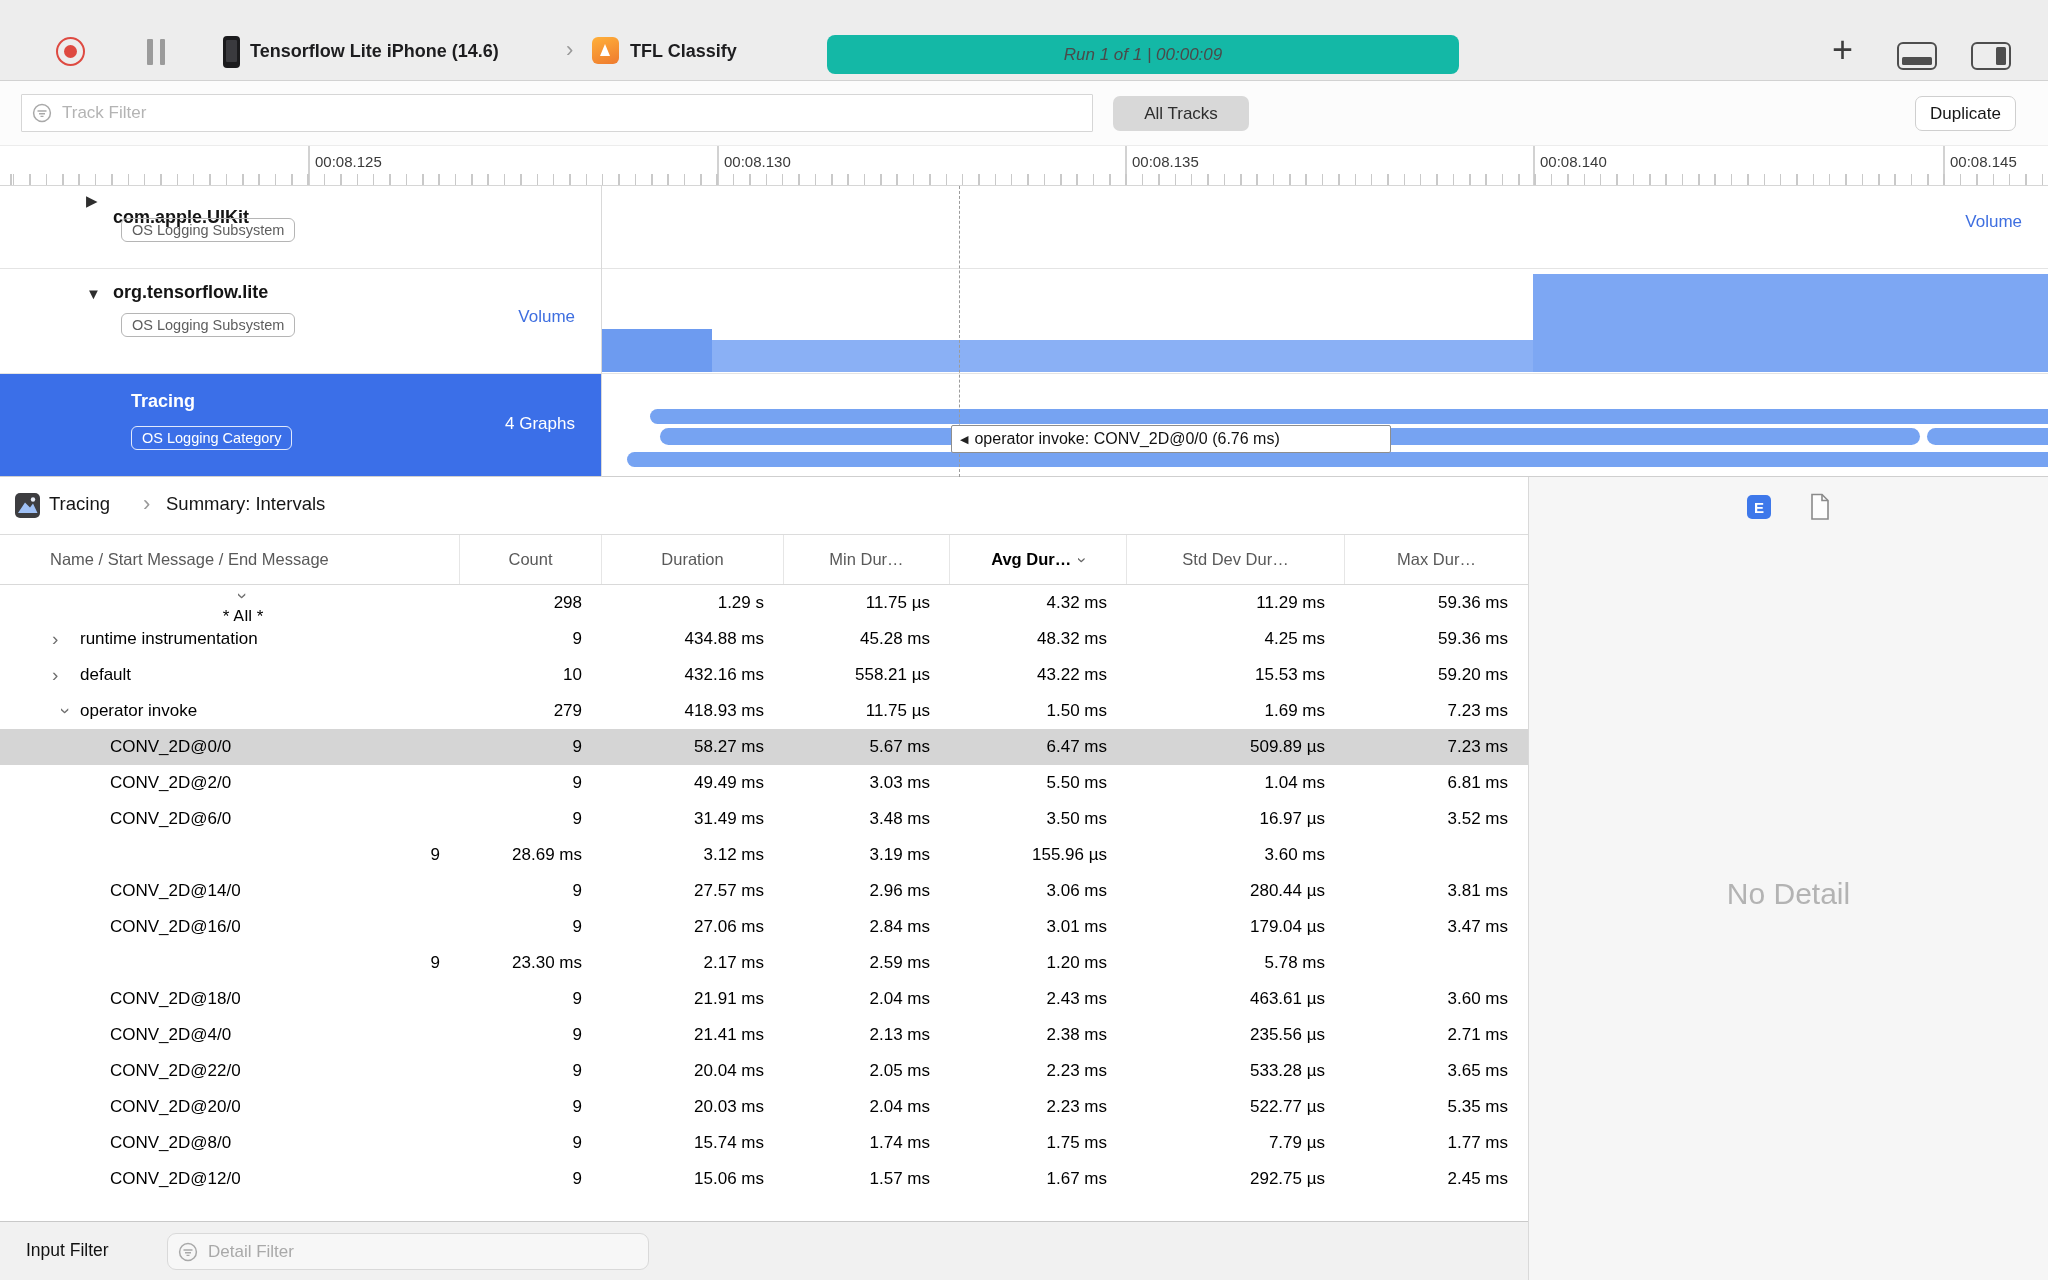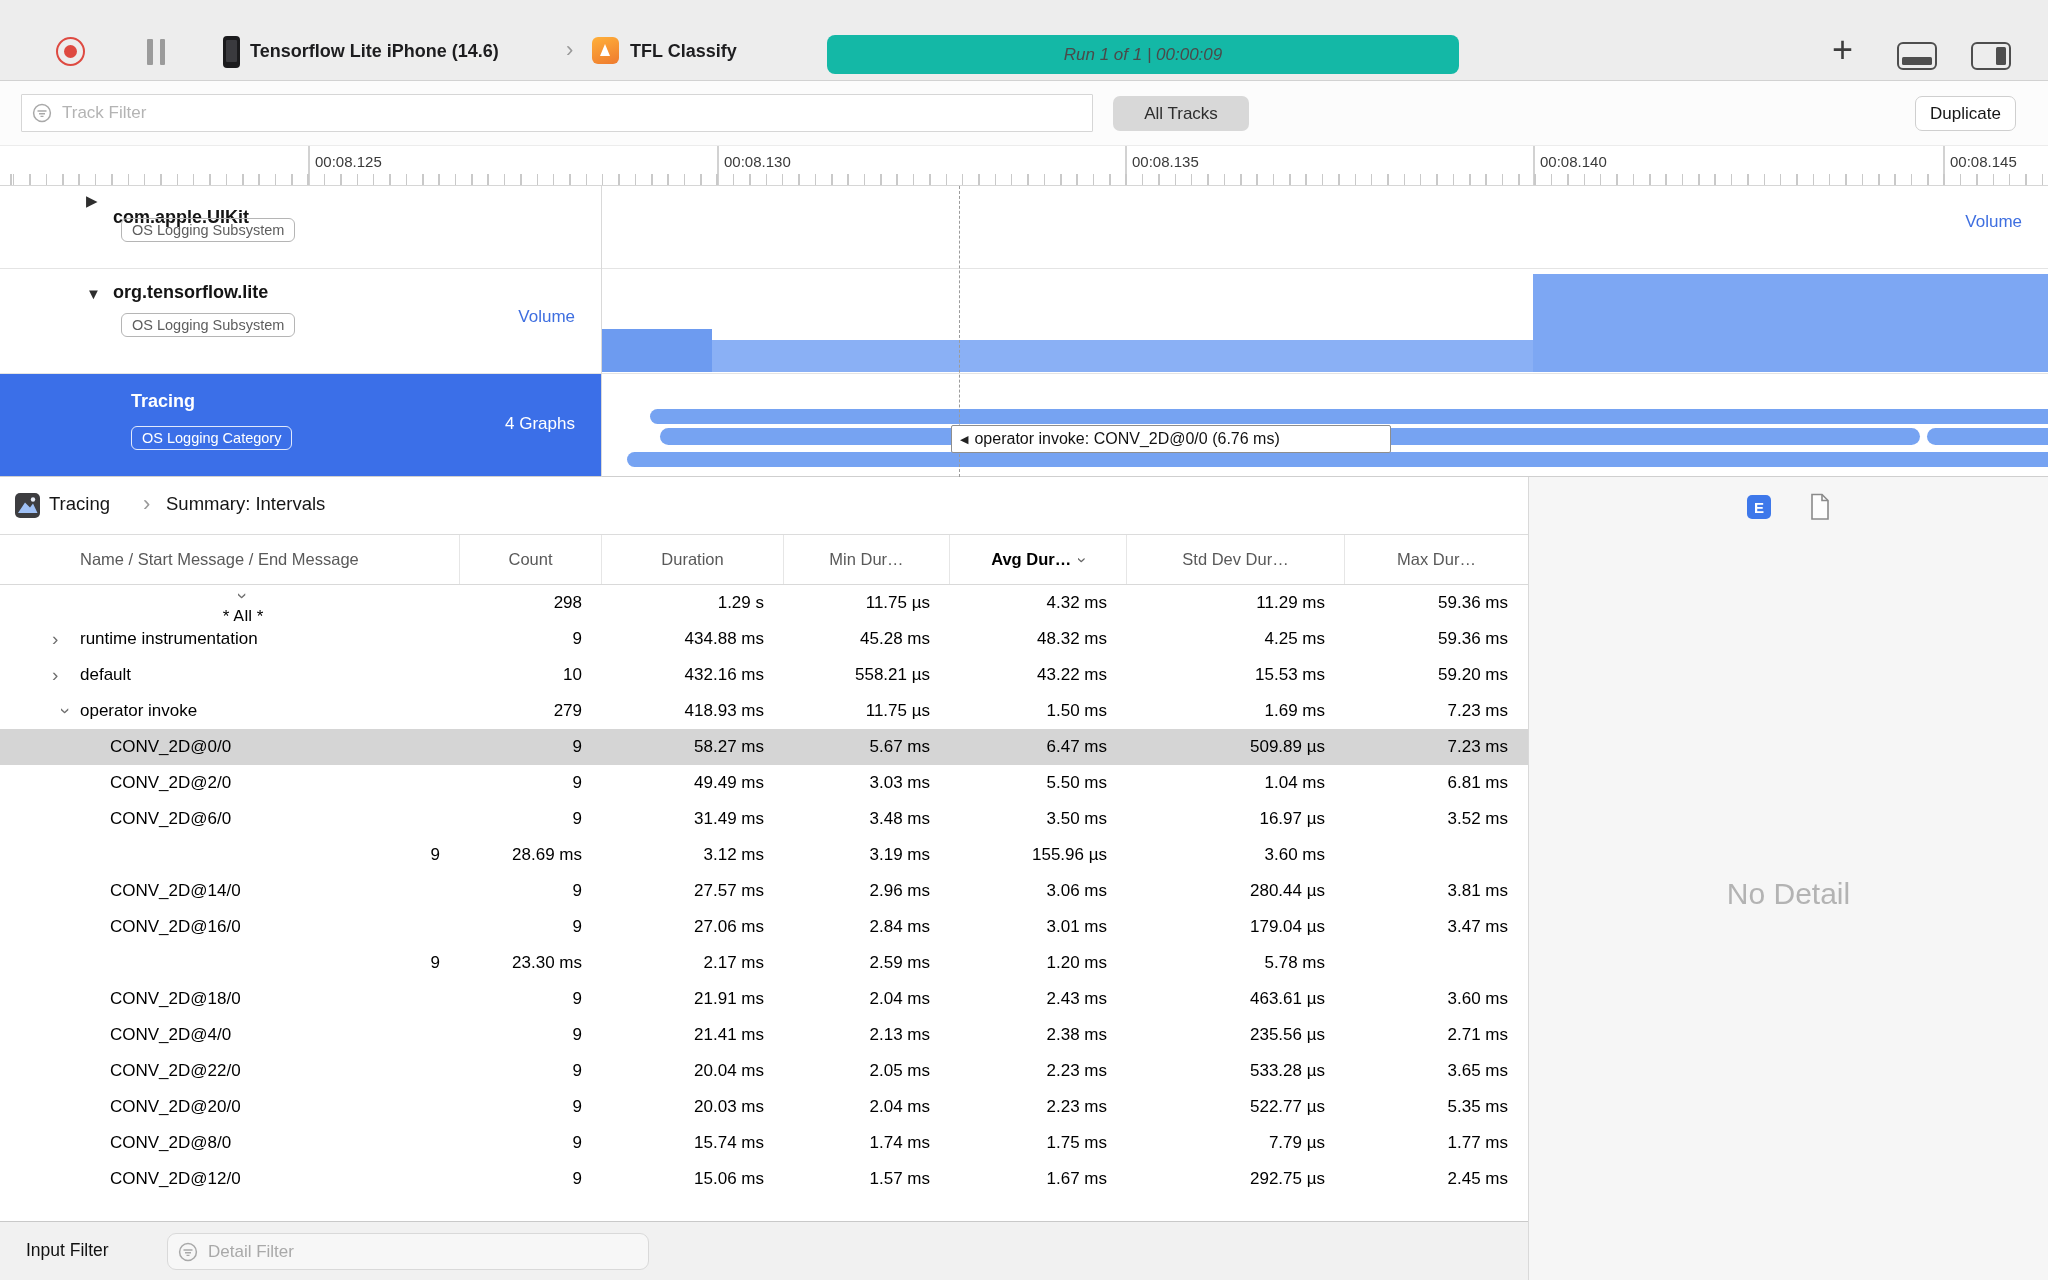--- a/index.html
+++ b/index.html
@@ -119,21 +119,21 @@
   .dh-chev { position:absolute; left:143px; top:14px; }
   .dh-page { position:absolute; left:166px; top:16px; font-size:18.5px; color:#161616; }
 
   
   .table-header { position:absolute; top:535px; left:0; width:1528px; height:50px; background:#fff;
     border-bottom:1px solid #d9d9d9; display:grid;
     grid-template-columns:460px 142px 182px 166px 177px 218px 183px; }
   .hcell { display:flex; align-items:center; justify-content:center; font-size:16.5px; color:#595959;
     border-right:1px solid #e6e6e6; }
   .hcell:last-child { border-right:none; }
-  .hcell.name { justify-content:flex-start; padding-left:80px; }
+  .hcell.name { justify-content:flex-start; padding-left:50px; }
   .hcell.sorted { color:#000; font-weight:700; }
   .sort-chev { display:inline-block; transform:rotate(90deg); font-size:17px; color:#666; font-weight:400; margin-left:8px; }
 
   .table-body { position:absolute; top:585px; left:0; width:1528px; }
   .trow { display:grid; grid-template-columns:460px 142px 182px 166px 177px 218px 183px; height:36px; }
   .trow.selected { background:#d5d5d5; }
   .tcell { display:flex; align-items:center; font-size:17px; color:#000; overflow:hidden; white-space:nowrap; }
   .tcell.num { justify-content:flex-end; padding-right:20px; }
   .tcell.name.lv0 { padding-left:26px;flex-direction:column; }
   .tcell.name.lv1 { padding-left:52px; }

